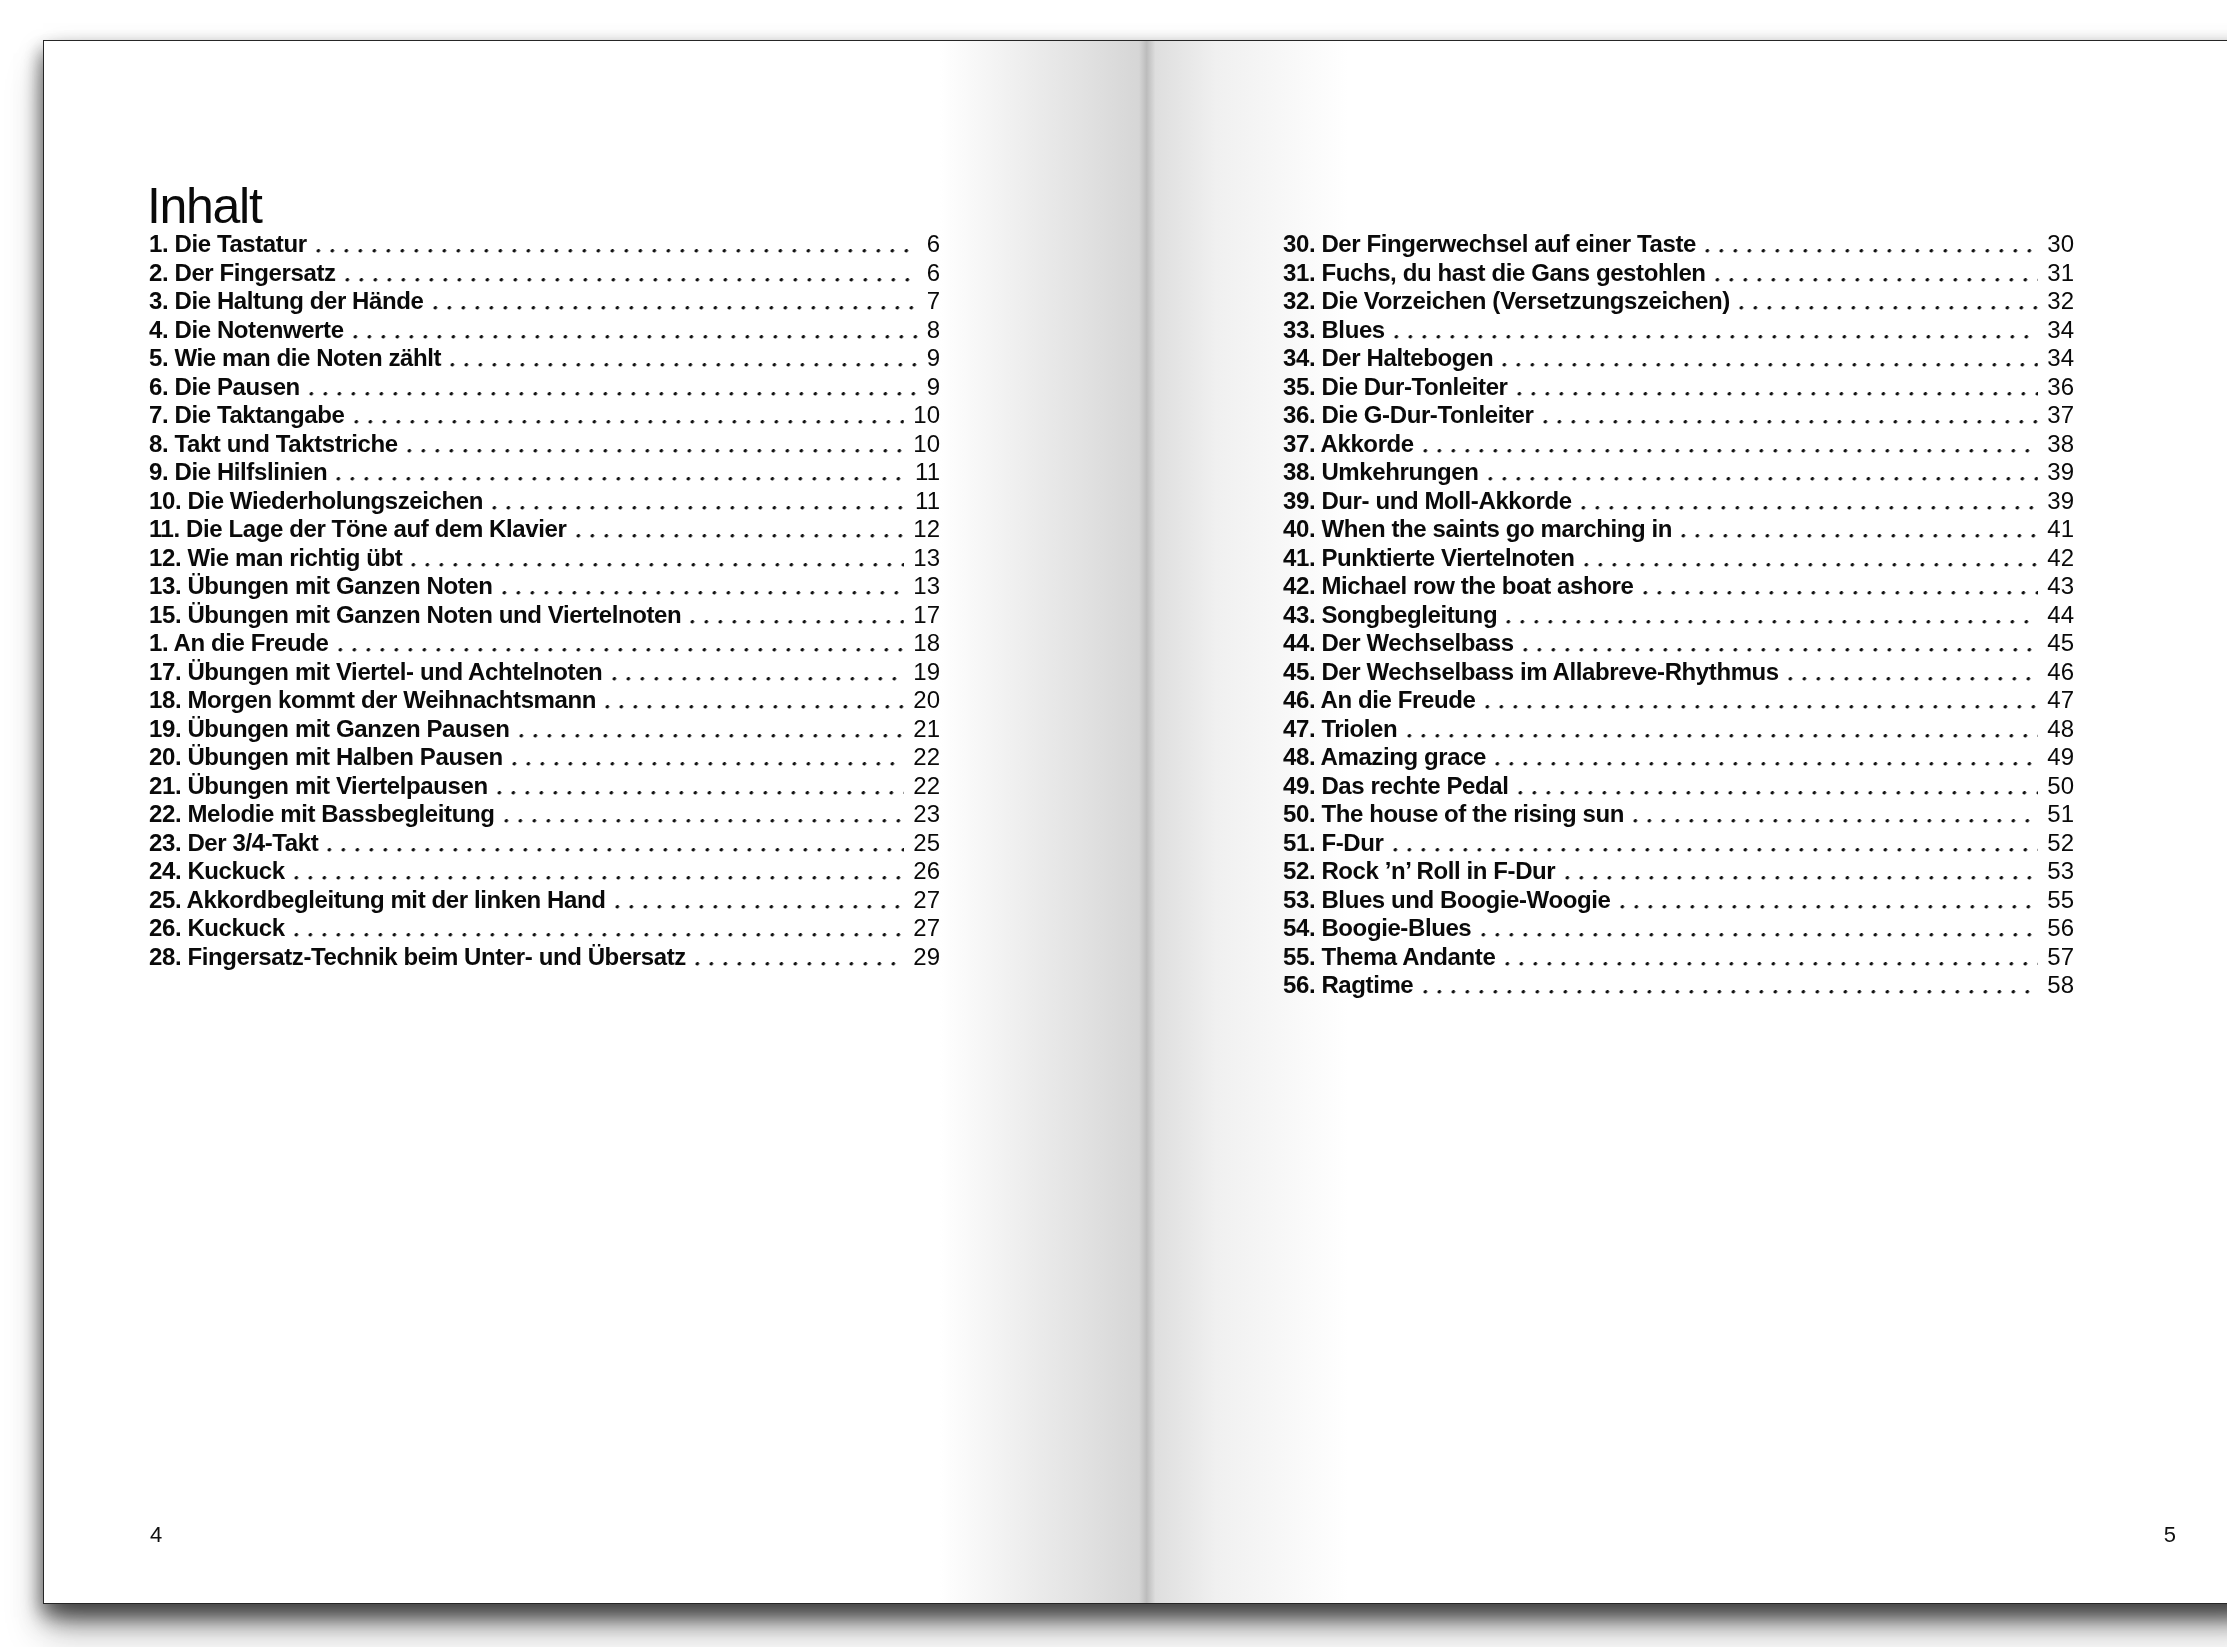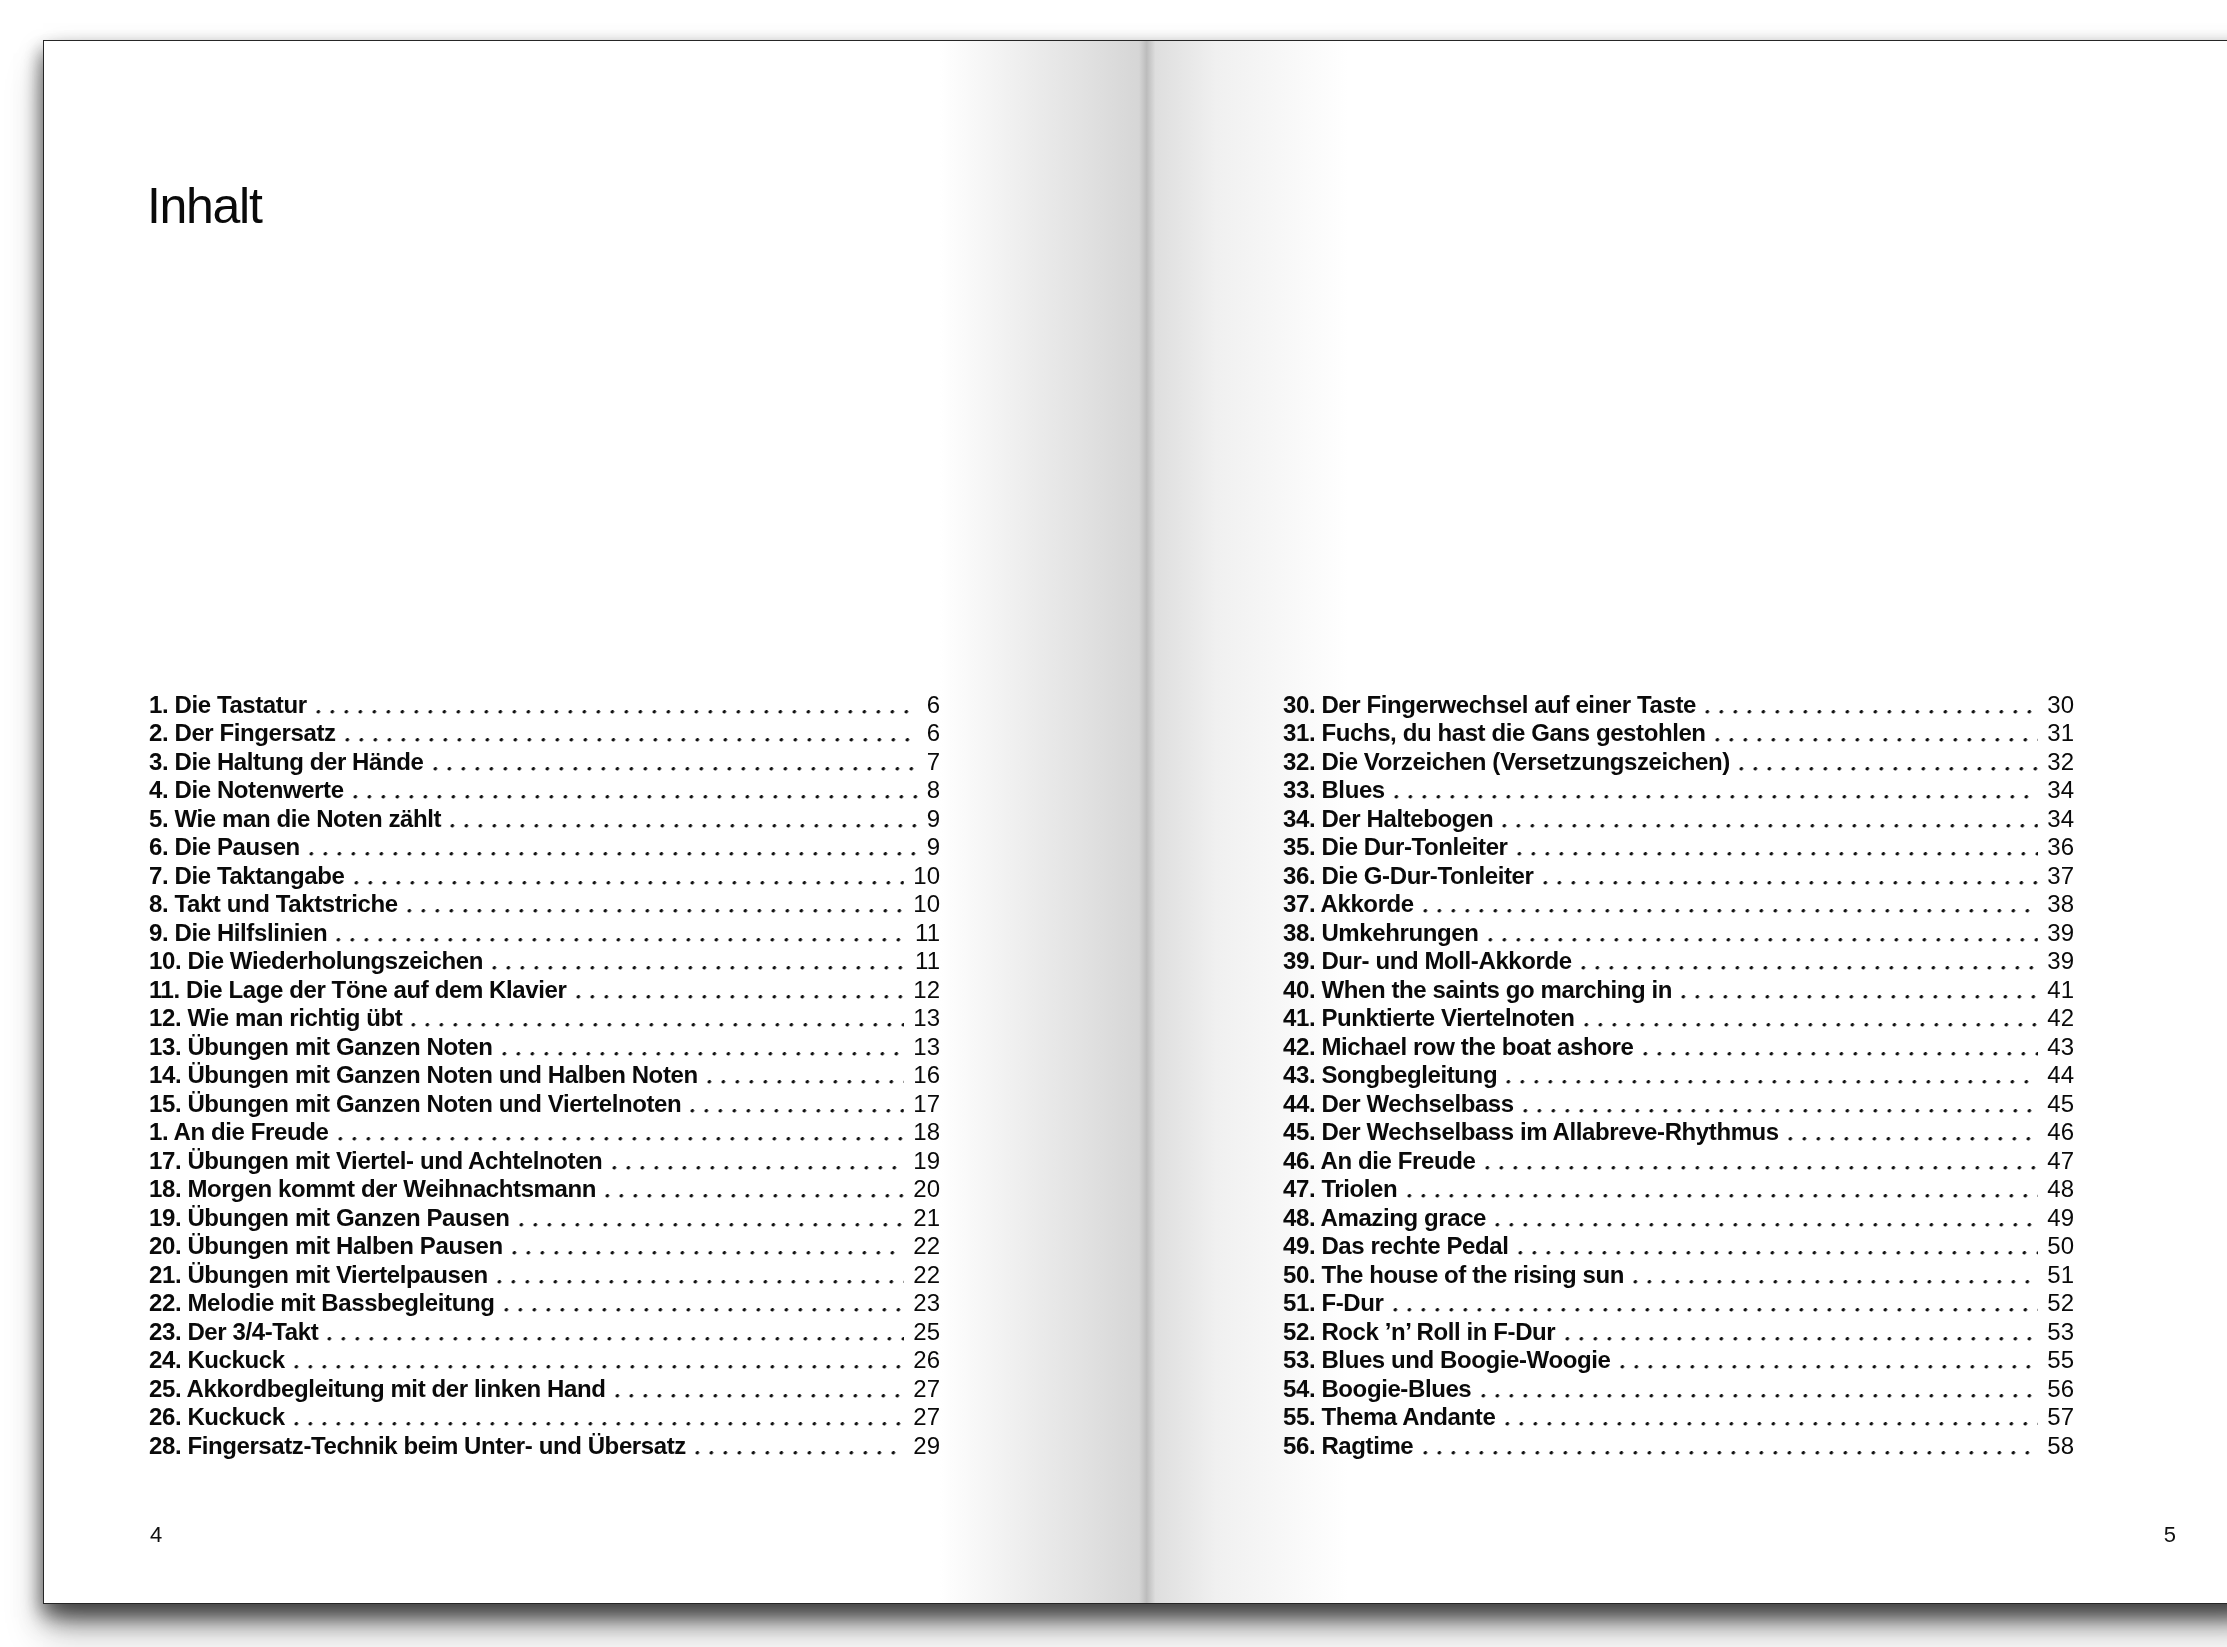--- a/index.html
+++ b/index.html
@@ -58,21 +58,21 @@
     white-space: nowrap;
   }
   
   .toc {
     position: absolute;
     top: 189px;
     width: 791px;
     height: 1230px;
     display: flex;
     flex-direction: column;
-    justify-content: flex-end;
+    justify-content: flex-start;
   }
   .toc-left  { left: 105px; }
   .toc-right { left: 1228px; margin-left: 11px; }
 
   .toc-row {
     display: flex;
     align-items: stretch;
     height: 28.5px;
     line-height: 28.5px;
     font-size: 24px;
@@ -191,25 +191,20 @@
     <span class="toc-dots"></span>
     <span class="toc-page">13</span>
   </div>
 
   <div class="toc-row">
     <span class="toc-label">13. Übungen mit Ganzen Noten</span>
     <span class="toc-dots"></span>
     <span class="toc-page">13</span>
   </div>
 
-  <div class="toc-row">
-    <span class="toc-label">14. Übungen mit Ganzen Noten und Halben Noten</span>
-    <span class="toc-dots"></span>
-    <span class="toc-page">16</span>
-  </div>
 
   <div class="toc-row">
     <span class="toc-label">15. Übungen mit Ganzen Noten und Viertelnoten</span>
     <span class="toc-dots"></span>
     <span class="toc-page">17</span>
   </div>
 
   <div class="toc-row">
     <span class="toc-label">1. An die Freude</span>
     <span class="toc-dots"></span>

